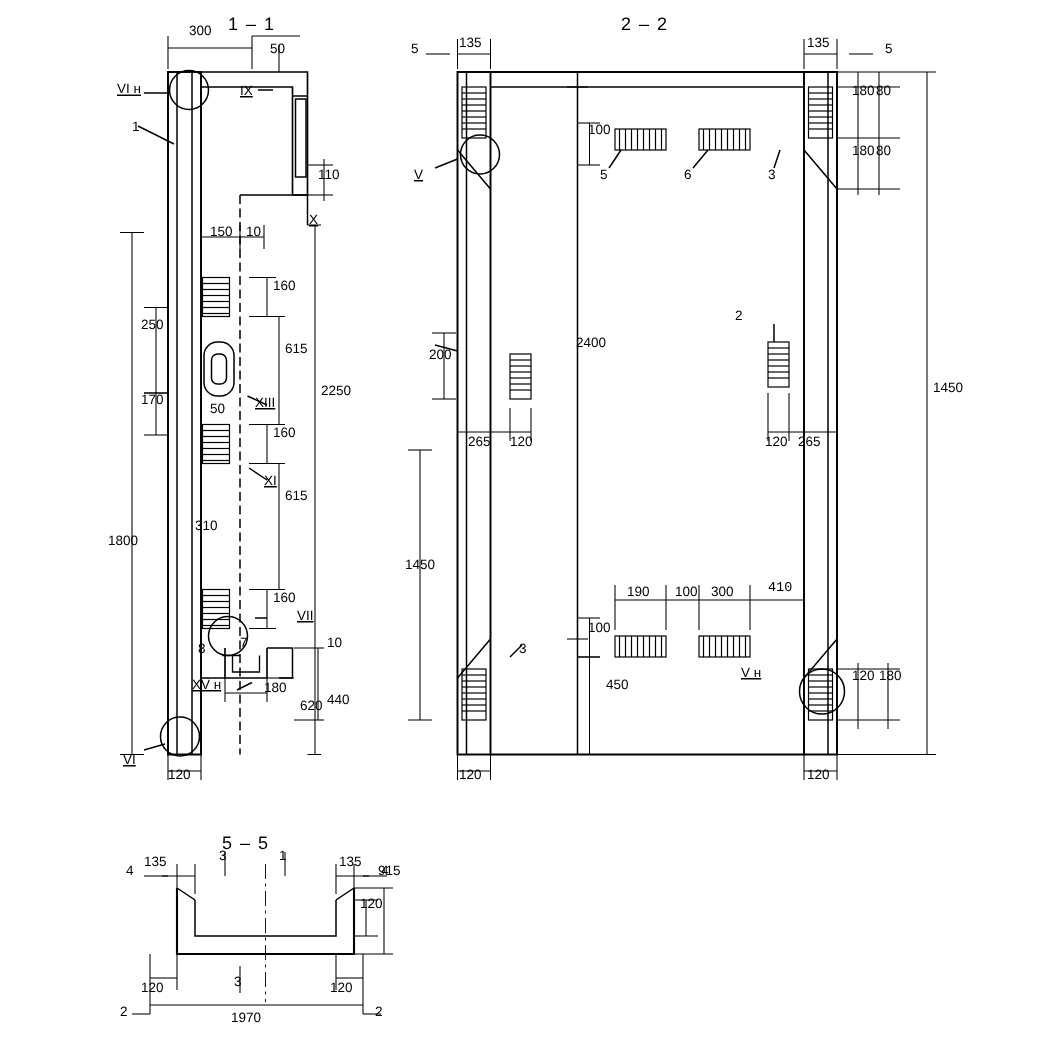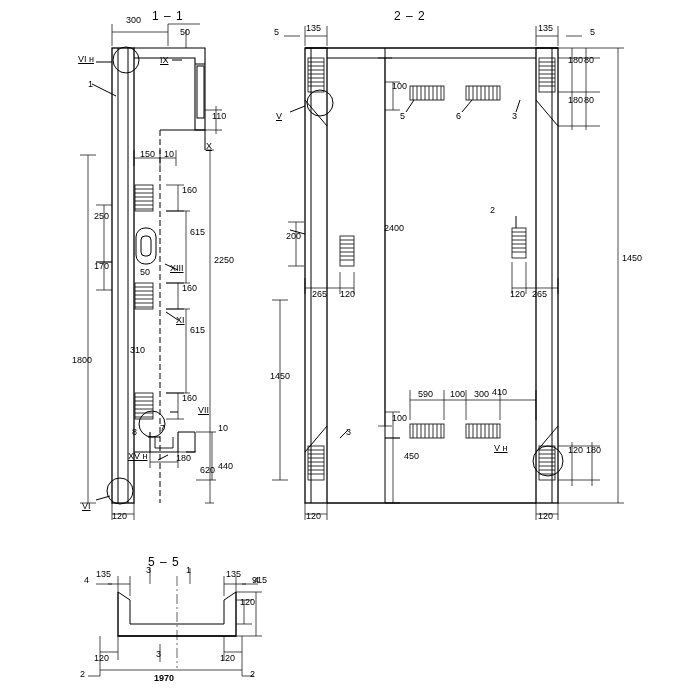--- a/index.html
+++ b/index.html
@@ -385,21 +385,21 @@
       <line x1="160" y1="644" x2="160" y2="662"></line>
 
       <line x1="88" y1="676" x2="100" y2="676"></line>
       <line x1="242" y1="676" x2="254" y2="676"></line>
     </g>
 
   </g>
 </svg>
 
 <div class="ttl" style="left:152px;top:10px;">1 – 1</div>
-<div class="ttl" style="left:394px;top:10px;">2 – 2</div>
+<div class="ttl" style="left:414px;top:10px;">2 – 2</div>
 <div class="ttl" style="left:148px;top:556px;">5 – 5</div>
 
 <div class="num" style="left:126px;top:16px;">300</div>
 <div class="num" style="left:180px;top:28px;">50</div>
 <div class="num" style="left:212px;top:112px;">110</div>
 <div class="num" style="left:140px;top:150px;">150</div>
 <div class="num" style="left:164px;top:150px;">10</div>
 <div class="num v" style="left:182px;top:186px;">160</div>
 <div class="num v" style="left:94px;top:212px;">250</div>
 <div class="num v" style="left:190px;top:228px;">615</div>
@@ -439,24 +439,24 @@
 <div class="num v" style="left:584px;top:96px;">80</div>
 <div class="num v" style="left:622px;top:254px;">1450</div>
 <div class="num v" style="left:384px;top:224px;">2400</div>
 <div class="num v" style="left:286px;top:232px;">200</div>
 <div class="num v" style="left:392px;top:82px;">100</div>
 <div class="num" style="left:312px;top:290px;">265</div>
 <div class="num" style="left:340px;top:290px;">120</div>
 <div class="num" style="left:510px;top:290px;">120</div>
 <div class="num" style="left:532px;top:290px;">265</div>
 <div class="num v" style="left:270px;top:372px;">1450</div>
-<div class="num" style="left:418px;top:390px;">590</div>
+<div class="num" style="left:418px;top:390px;">190</div>
 <div class="num" style="left:450px;top:390px;">100</div>
 <div class="num" style="left:474px;top:390px;">300</div>
-<div class="num" style="left:492px;top:388px;">410</div>
+<div class="num" style="left:512px;top:388px;font-family:Liberation Mono, monospace;">410</div>
 <div class="num v" style="left:392px;top:414px;">100</div>
 <div class="num v" style="left:392px;top:452px;padding-left:12px;">450</div>
 <div class="num" style="left:306px;top:512px;">120</div>
 <div class="num" style="left:538px;top:512px;">120</div>
 <div class="num v" style="left:568px;top:446px;">120</div>
 <div class="num v" style="left:586px;top:446px;">180</div>
 
 <div class="num" style="left:400px;top:112px;">5</div>
 <div class="num" style="left:456px;top:112px;">6</div>
 <div class="num" style="left:512px;top:112px;">3</div>
@@ -464,20 +464,20 @@
 <div class="num" style="left:346px;top:428px;">3</div>
 <div class="rom" style="left:276px;top:112px;">V</div>
 <div class="rom" style="left:494px;top:444px;">V н</div>
 
 <div class="num" style="left:96px;top:570px;">135</div>
 <div class="num" style="left:226px;top:570px;">135</div>
 <div class="num v" style="left:240px;top:598px;">120</div>
 <div class="num v" style="left:252px;top:576px;">915</div>
 <div class="num" style="left:94px;top:654px;">120</div>
 <div class="num" style="left:220px;top:654px;">120</div>
-<div class="num" style="left:154px;top:674px;font-weight:bold;">1970</div>
+<div class="num" style="left:154px;top:674px;">1970</div>
 <div class="num" style="left:146px;top:566px;">3</div>
 <div class="num" style="left:186px;top:566px;">1</div>
 <div class="num" style="left:156px;top:650px;">3</div>
 <div class="num" style="left:84px;top:576px;">4</div>
 <div class="num" style="left:254px;top:576px;">4</div>
 <div class="num" style="left:80px;top:670px;">2</div>
 <div class="num" style="left:250px;top:670px;">2</div>
 
 </body></html>

